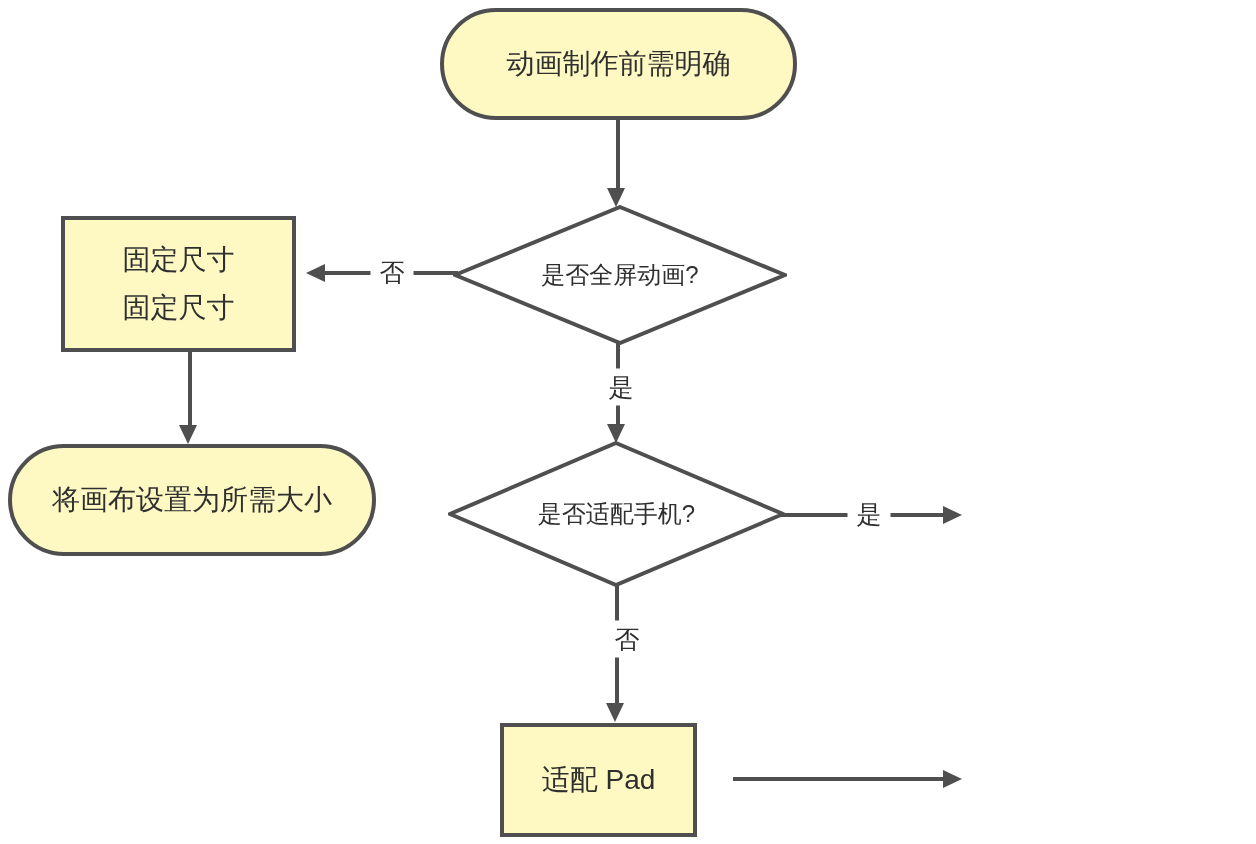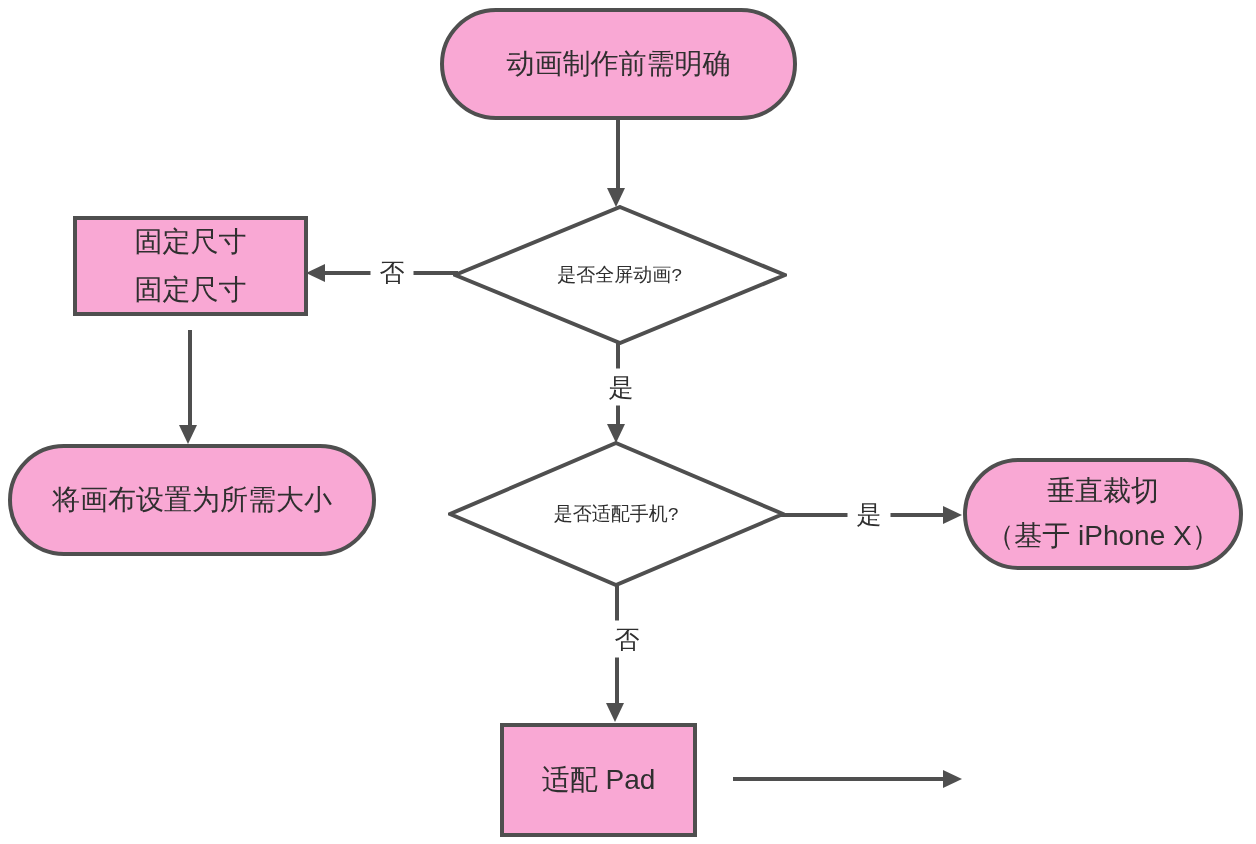--- a/index.html
+++ b/index.html
@@ -12,29 +12,29 @@
   .line.v{width:4px;}
   .line.h{height:4px;}
   
   .ah{position:absolute;width:0;height:0;}
   .ah.down{border-left:9px solid transparent;border-right:9px solid transparent;border-top:19px solid #4f4f4f;}
   .ah.left{border-top:9px solid transparent;border-bottom:9px solid transparent;border-right:19px solid #4f4f4f;}
   .ah.right{border-top:9px solid transparent;border-bottom:9px solid transparent;border-left:19px solid #4f4f4f;}
   
   .node{
     position:absolute;display:flex;flex-direction:column;align-items:center;justify-content:center;
-    background:#f9a8d4;border:4px solid #4f4f4f;box-sizing:border-box;
+    background:#fef9c3;border:4px solid #4f4f4f;box-sizing:border-box;
     font-size:28px;line-height:1.7;text-align:center;z-index:2;
   }
   .stadium{border-radius:60px;}
   .diamond-wrap{position:absolute;z-index:2;}
   .diamond-wrap svg{display:block;}
   .diamond-text{
     position:absolute;left:0;top:0;right:0;bottom:0;
-    display:flex;align-items:center;justify-content:center;font-size:19px;font-family:Liberation Mono, monospace;
+    display:flex;align-items:center;justify-content:center;font-size:24px;
   }
   
   .elabel{
     position:absolute;transform:translate(-50%,-50%);
     background:#ffffff;padding:2px 9px;font-size:25px;z-index:3;
   }
 </style>
 </head>
 <body>
 
@@ -69,39 +69,35 @@
     <span>动画制作前需明确</span>
   </div>
 
   <div class="diamond-wrap" style="left:453px;top:205px;width:334px;height:140px">
     <svg width="334" height="140" viewBox="0 0 334 140">
       <polygon points="167,2 332,70 167,138 2,70" fill="#ffffff" stroke="#4f4f4f" stroke-width="4"></polygon>
     </svg>
     <div class="diamond-text">是否全屏动画?</div>
   </div>
 
-  <div class="node" style="left:73px;top:216px;width:235px;height:100px">
+  <div class="node" style="left:61px;top:216px;width:235px;height:136px">
     <span>固定尺寸</span>
     <span>固定尺寸</span>
   </div>
 
   <div class="node stadium" style="left:8px;top:444px;width:368px;height:112px">
     <span>将画布设置为所需大小</span>
   </div>
 
   <div class="diamond-wrap" style="left:448px;top:441px;width:337px;height:146px">
     <svg width="337" height="146" viewBox="0 0 337 146">
       <polygon points="168,2 335,73 168,144 2,73" fill="#ffffff" stroke="#4f4f4f" stroke-width="4"></polygon>
     </svg>
     <div class="diamond-text">是否适配手机?</div>
   </div>
 
-  <div class="node stadium" style="left:963px;top:458px;width:280px;height:112px;line-height:1.6">
-    <span>垂直裁切</span>
-    <span>（基于 iPhone X）</span>
-  </div>
 
   <div class="node" style="left:500px;top:723px;width:197px;height:114px">
     <span>适配 Pad</span>
   </div>
 
 
 </div>
 
 </body></html>

